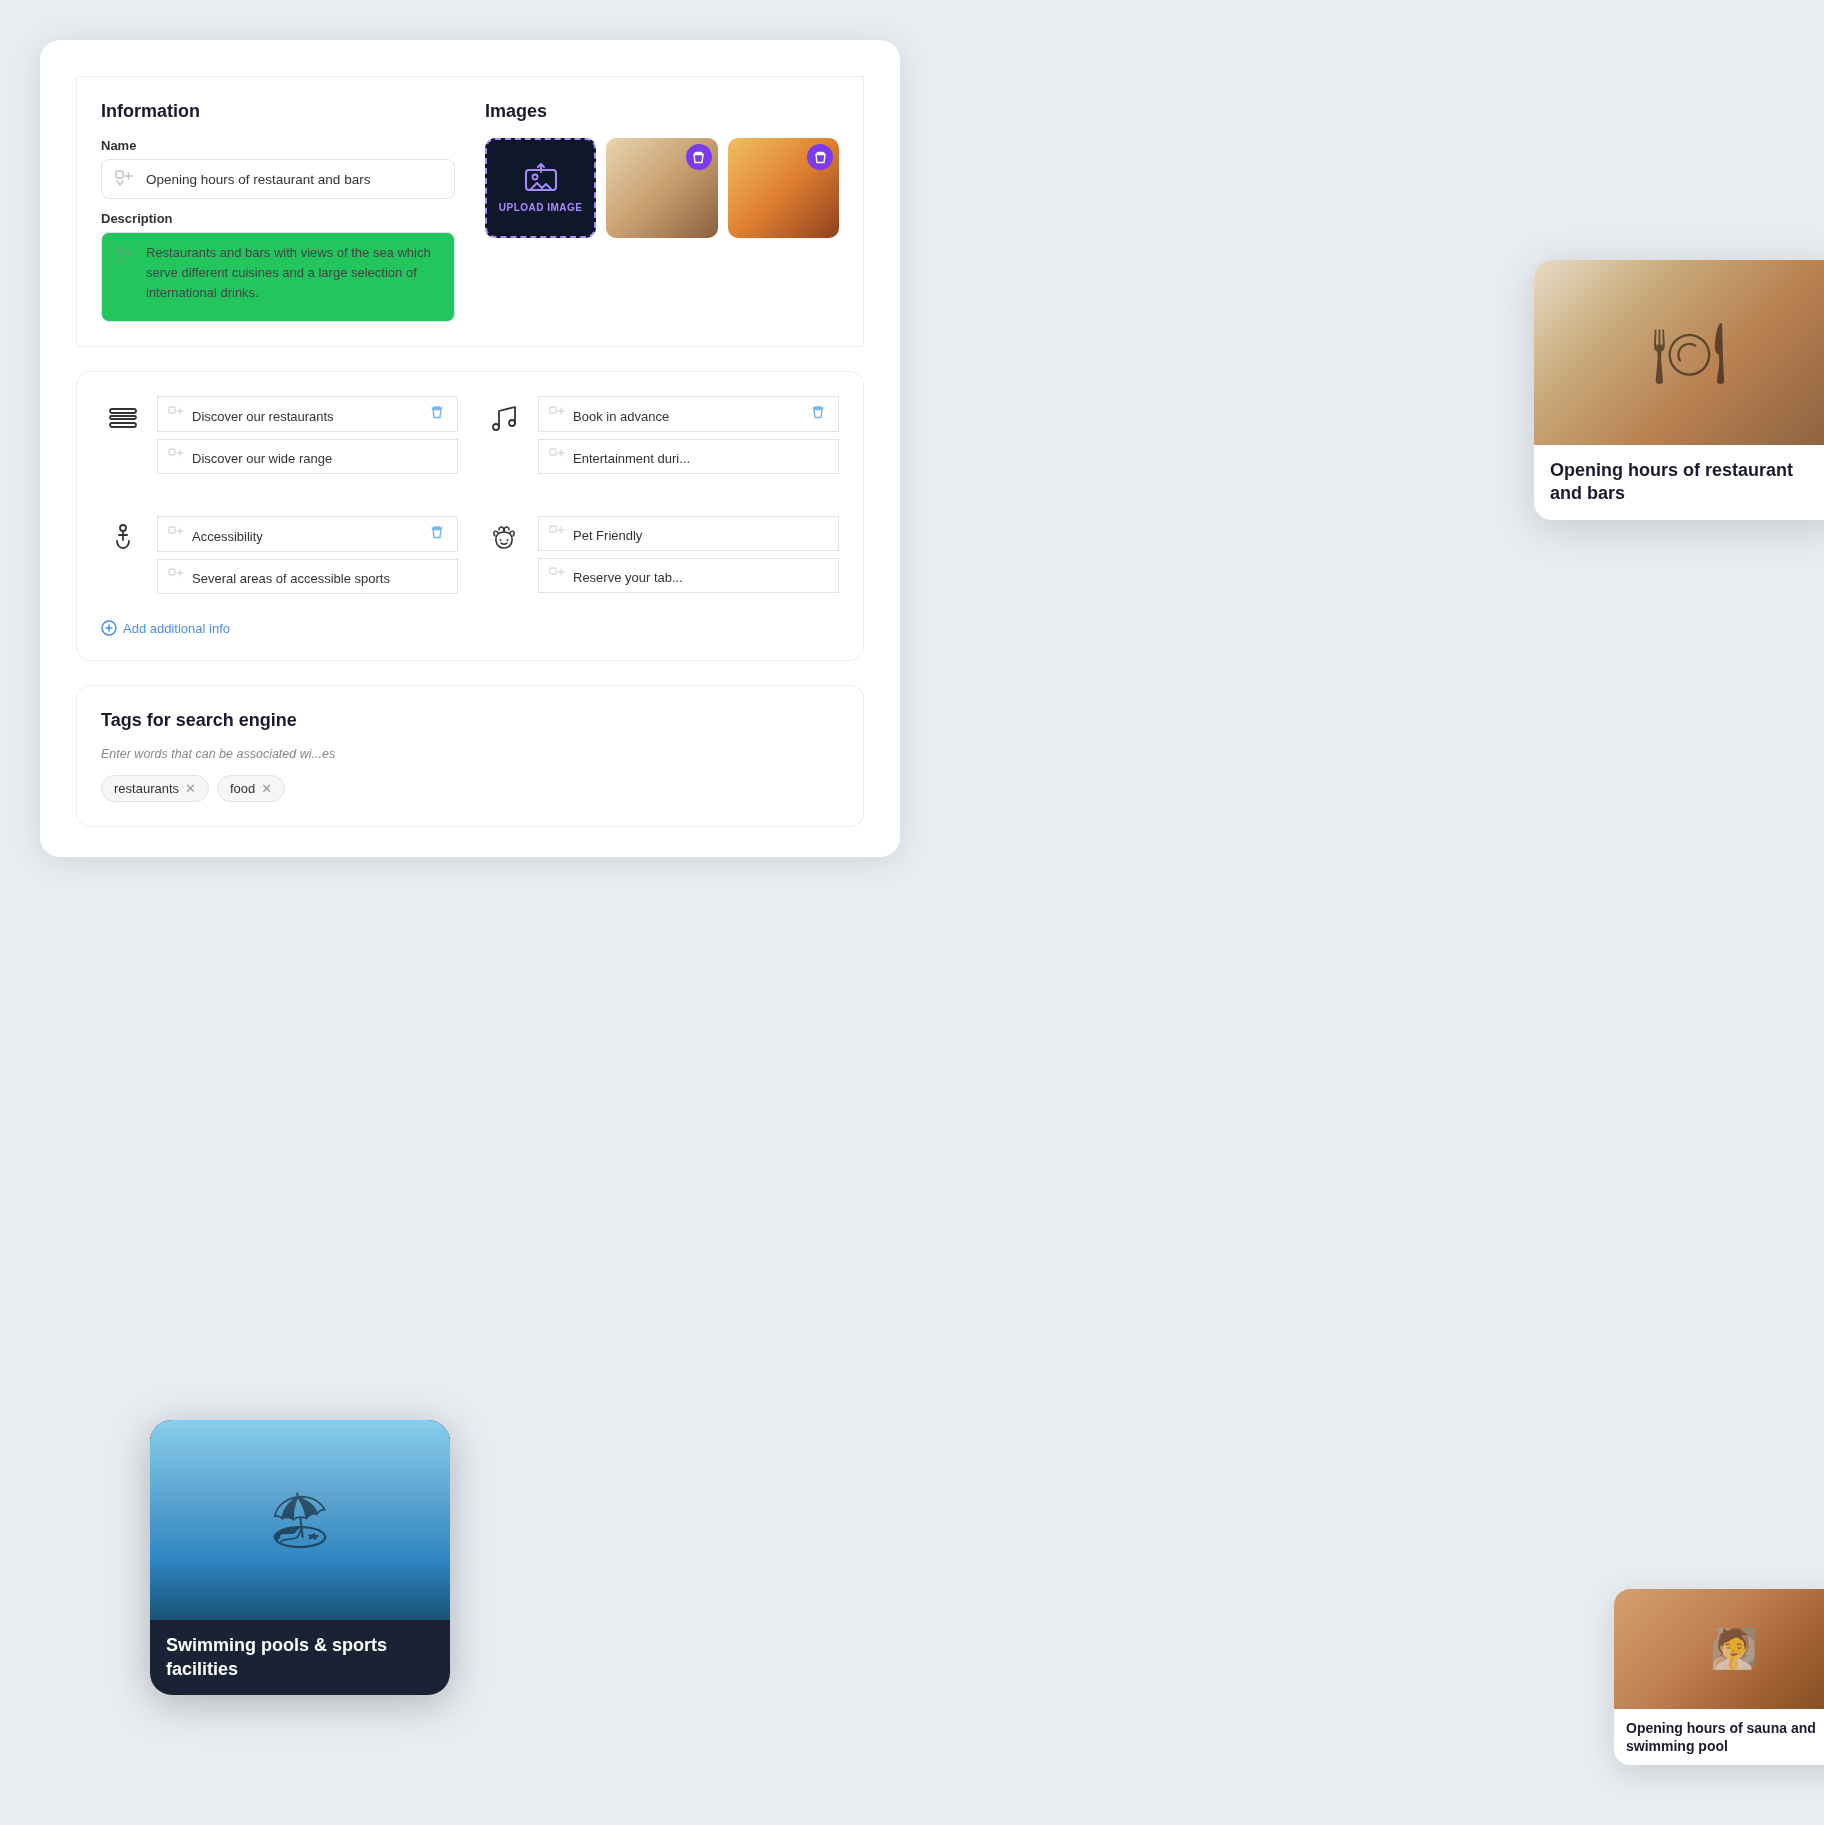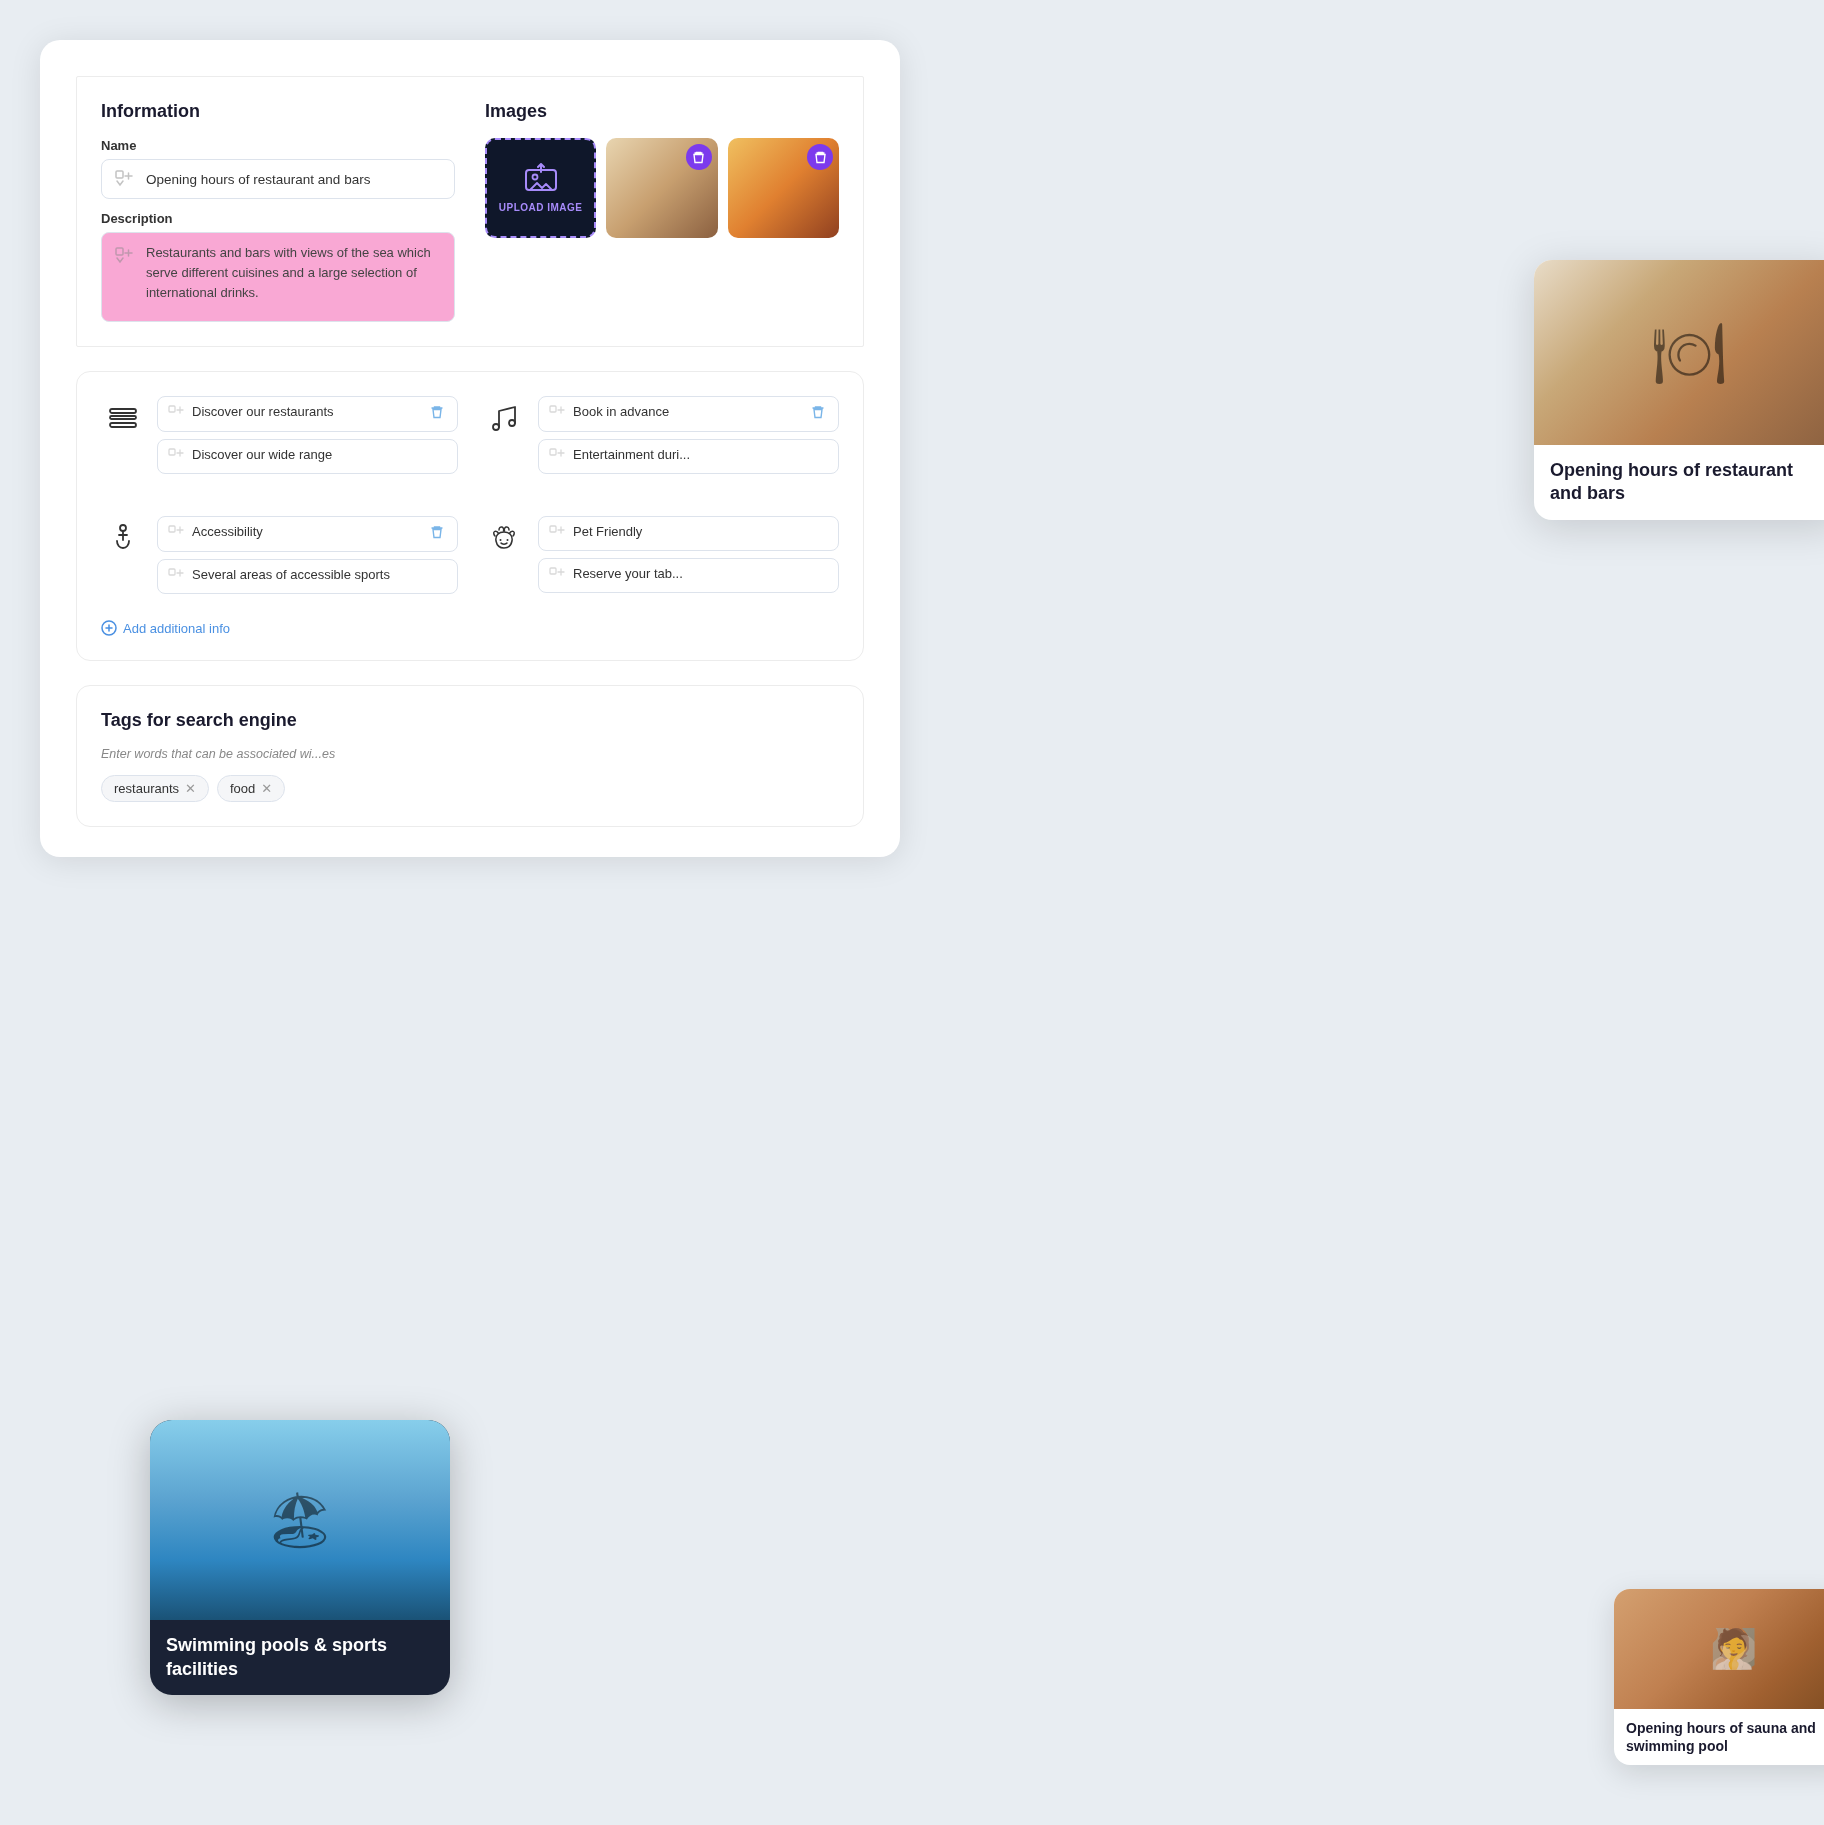--- a/index.html
+++ b/index.html
@@ -70,21 +70,21 @@
       font-size: 13.5px;
       color: #333;
     }
 
     .textarea-row {
       display: flex;
       align-items: flex-start;
       border: 1.5px solid #dde3ec;
       border-radius: 8px;
       padding: 10px 12px;
-      background: #f9a8d4;
+      background: #22c55e;
       min-height: 90px;
     }
 
     .textarea-text {
       font-size: 13px;
       color: #444;
       line-height: 1.55;
     }
 
     
@@ -177,23 +177,23 @@
 
     .info-fields {
       flex: 1;
       display: flex;
       flex-direction: column;
       gap: 7px;
     }
 
     .info-field-row {
       display: flex;
-      align-items: flex-start;
+      align-items: flex-end;
       border: 1.5px solid #dde3ec;
-      border-radius: 8px;
+      border-radius: 0;
       padding: 7px 10px;
       background: #fff;
       gap: 8px;
     }
 
     .info-field-icon {
       opacity: 0.45;
       font-size: 14px;
     }
 

